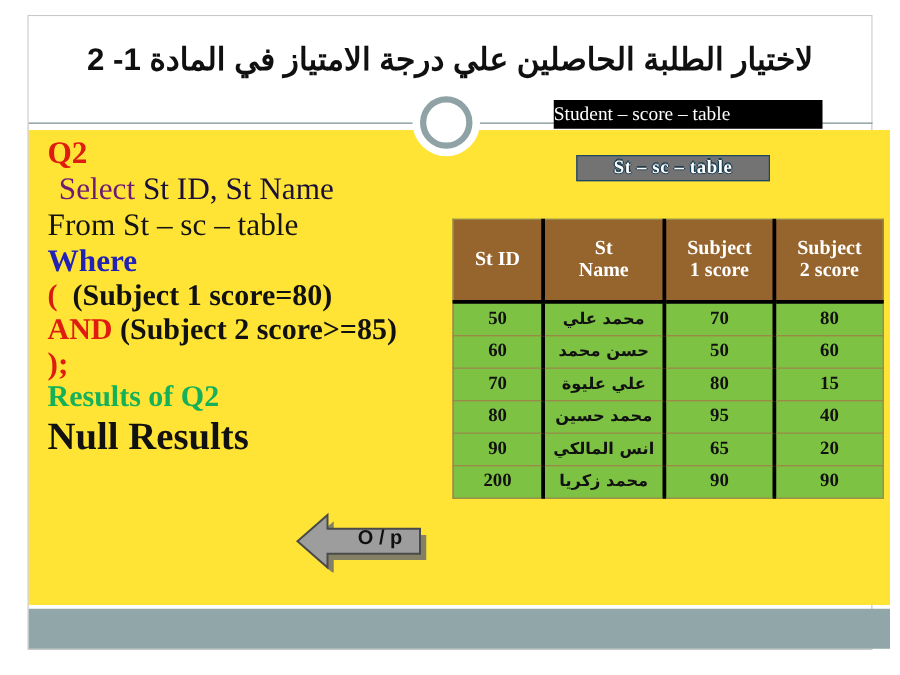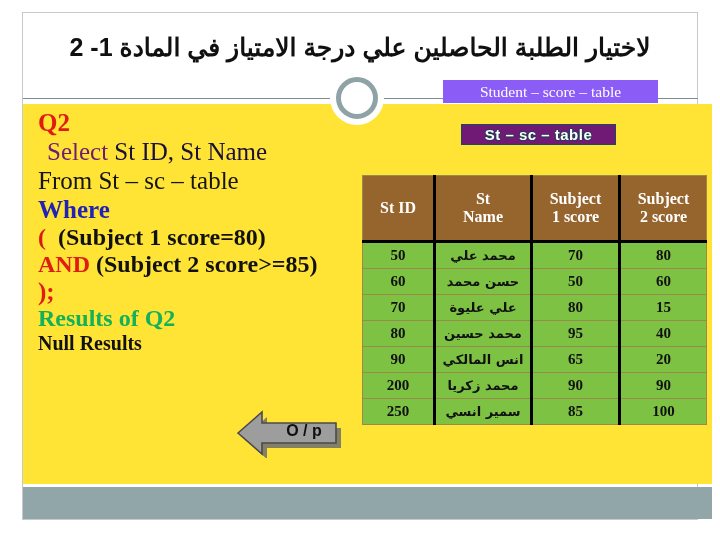--- a/index.html
+++ b/index.html
@@ -91,26 +91,25 @@
     background: #ffffff;
     z-index: 5;
   }
 
   .badge-student {
     position: absolute;
     left: 443px;
     top: 80px;
     width: 215px;
     height: 23px;
-    background: #8b5cf6;
+    background: #000000;
     color: #ffffff;
     font-family: "Liberation Serif", serif;
     font-size: 15.5px;
     line-height: 23px;
-    text-align: center;
     z-index: 7;
     white-space: nowrap;
   }
 
   
   .panel {
     position: absolute;
     left: 23px;
     top: 104px;
     width: 689px;
@@ -136,21 +135,21 @@
   .l-select  { font-size: 25px; color: #1b1038; padding-left: 9px; margin-bottom: 4px; }
   .l-select .kw { color: #701a75; }
   .l-from    { font-size: 25px; color: #141414; margin-bottom: 4px; }
   .l-where   { font-size: 25px; font-weight: bold; color: #2222b5; margin-bottom: 3px; }
   .l-cond1   { font-size: 24px; font-weight: bold; color: #111111; margin-bottom: 3px; }
   .l-cond1 .red-paren { color: #d81b10; }
   .l-cond2   { font-size: 24px; font-weight: bold; color: #111111; margin-bottom: 3px; }
   .l-cond2 .and { color: #e01b10; }
   .l-close   { font-size: 25px; font-weight: bold; color: #e01b10; margin-bottom: 2px; }
   .l-res     { font-size: 24px; font-weight: bold; color: #14b05a; margin-bottom: 3px; }
-  .l-null    { font-size: 20px; font-weight: bold; color: #111111; }
+  .l-null    { font-size: 31px; font-weight: bold; color: #111111; }
 
   
   .arrow-wrap {
     position: absolute;
     left: 232px;
     top: 408px;
     width: 110px;
     height: 50px;
     z-index: 5;
   }
@@ -167,25 +166,25 @@
     color: #101010;
   }
 
   
   .badge-table {
     position: absolute;
     left: 461px;
     top: 124px;
     width: 155px;
     height: 21px;
-    background: #701a75;
+    background: #737373;
     border: 1px solid #1b4a5e;
     box-sizing: border-box;
     color: #ffffff;
-    font-family: Liberation Sans, sans-serif;
+    font-family: Liberation Serif, serif;
     font-weight: bold;
     font-size: 15px;
     line-height: 19px;
     text-align: center;
     letter-spacing: 0.5px;
     z-index: 5;
     text-shadow: -1px 0 #1d3f52, 0 1px #1d3f52, 1px 0 #1d3f52, 0 -1px #1d3f52;
   }
 
   .tbl {
@@ -343,23 +342,17 @@
           <td class="name">انس المالكي</td>
           <td>65</td>
           <td>20</td>
         </tr>
         <tr>
           <td>200</td>
           <td class="name">محمد زكريا</td>
           <td>90</td>
           <td>90</td>
         </tr>
-        <tr>
-          <td>250</td>
-          <td class="name">سمير انسي</td>
-          <td>85</td>
-          <td>100</td>
-        </tr>
       </tbody>
   </table>
 
   <div class="footer-bar"></div>
 </div>
 
 </body></html>

